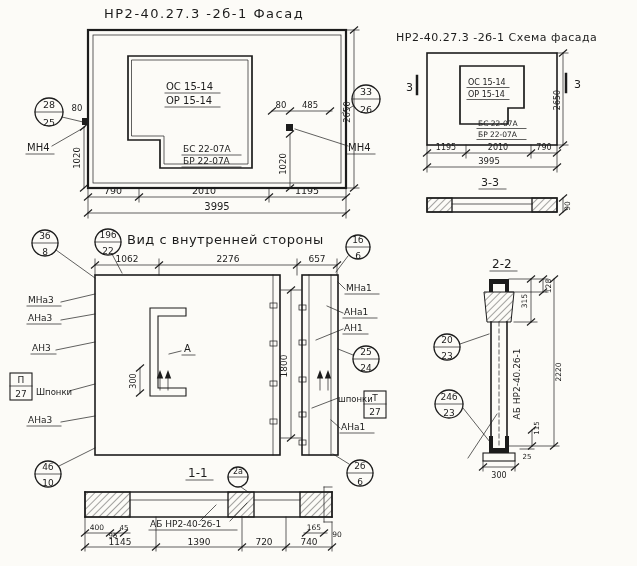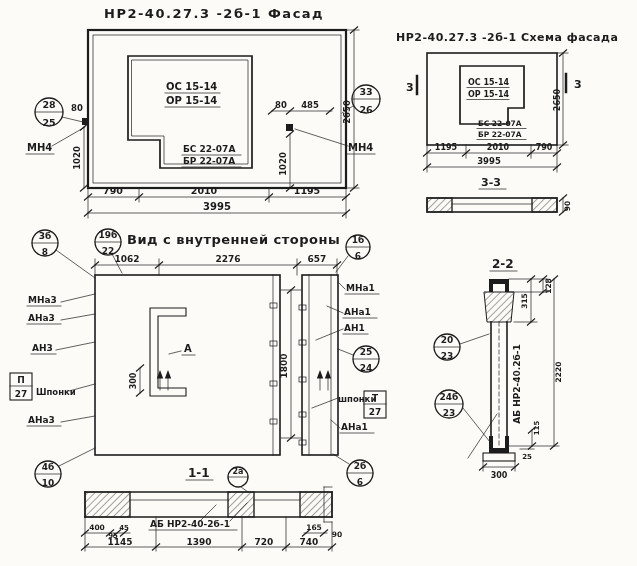--- a/index.html
+++ b/index.html
@@ -1,16 +1,16 @@
 <!DOCTYPE html>
 <html><head>
 <meta charset="utf-8">
 <style>
   html,body{margin:0;padding:0;background:#e9e7e1;}
-  .page{width:637px;height:566px;background:#fcfbf7;font-weight:bold;}
+  .page{width:637px;height:566px;background:#fcfbf7;}
   svg{display:block;}
   text{font-family:"DejaVu Sans",sans-serif;fill:#1c1c1c;}
   .ttl{letter-spacing:1.5px;}
   .ttl2{letter-spacing:.5px;}
   .mid{text-anchor:middle;}
   .t13{font-size:13px;} .t12{font-size:12px;} .t11{font-size:11px;} .t10{font-size:10px;}
   .t95{font-size:9.5px;} .t9{font-size:9px;} .t85{font-size:8.5px;} .t8{font-size:8px;}
   .t75{font-size:7.5px;} .t7{font-size:7px;}
   .ln{stroke:#1c1c1c;fill:none;stroke-linecap:square;stroke-width:1.1;}
   .thick{stroke-width:2.2;} .med{stroke-width:1.6;} .thin{stroke-width:0.7;}

